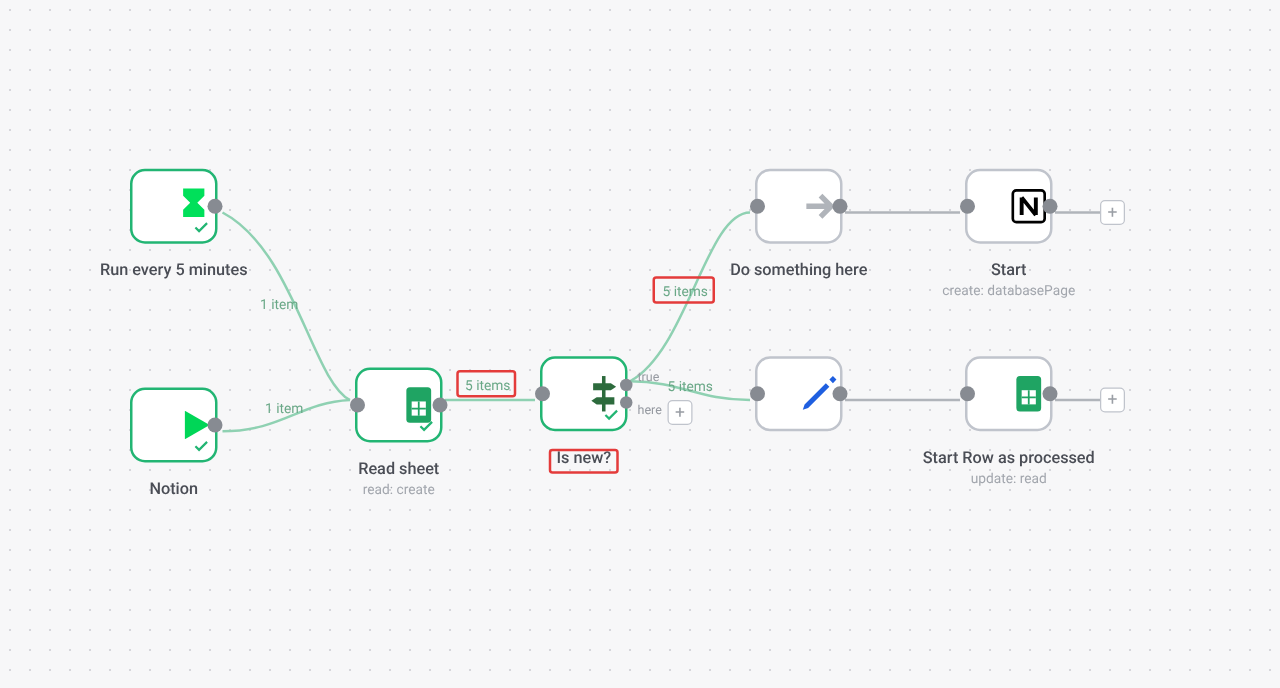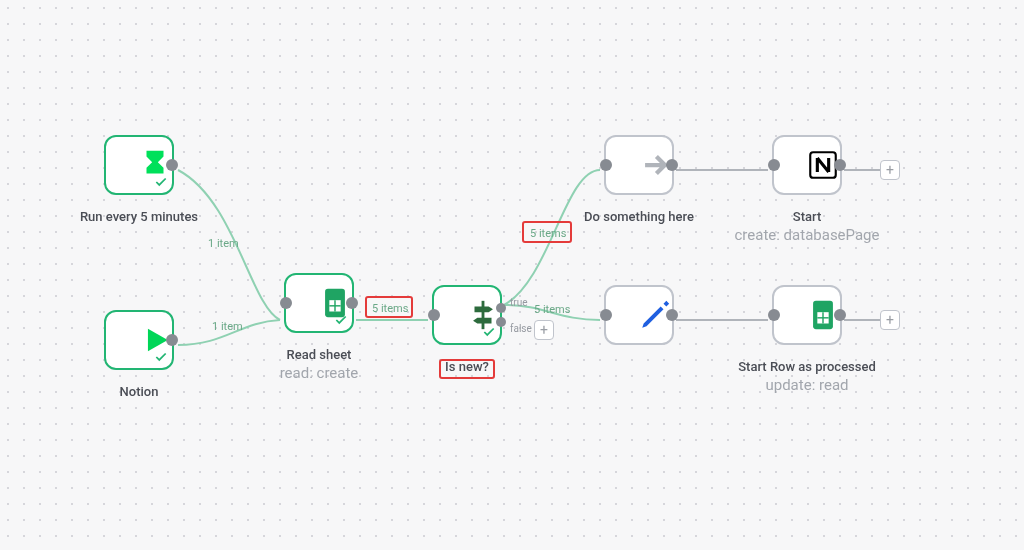--- a/index.html
+++ b/index.html
@@ -10,21 +10,21 @@
   .node.gray{border:2px solid #c0c4cc}
   .check{position:absolute;right:4px;bottom:4px;width:14px;height:14px}
   .port{position:absolute;width:12px;height:12px;border-radius:50%;background:#878b92;top:50%;margin-top:-6px}
   .port.out{right:-6px}
   .port.in{left:-6px}
   .port.small{width:10px;height:10px;margin-top:-5px}
   .port.t{top:38%}
   .port.b{top:62%}
   .node-labels{position:absolute;text-align:center;left:50%;transform:translateX(-50%);top:72px;width:200px}
   .node-title{font-size:13px;color:#4a4d55;font-weight:500}
-  .node-sub{font-size:15px;color:#a2a6ad;margin-top:2px}
+  .node-sub{font-size:11px;color:#a2a6ad;margin-top:2px}
   .edge-label{position:absolute;font-size:11px;color:#6aa887;white-space:nowrap}
   .port-label{position:absolute;font-size:10px;color:#969aa1}
   .hl{position:absolute;border:2px solid #e43b3a;border-radius:3px;box-sizing:border-box}
   .addbox{position:absolute;width:20px;height:20px;border:1px solid #c0c4cc;border-radius:4px;background:#fff;display:flex;align-items:center;justify-content:center;font-size:14px;color:#9a9ea5;box-sizing:border-box;line-height:1}
   .ic{width:34px;height:34px}
 </style>
 </head>
 <body>
 
 <div class="canvas">
@@ -69,21 +69,21 @@
       </svg>
   <span class="port out"></span>
   <svg class="check" viewBox="0 0 24 24">
         <path fill="none" stroke="#22b573" stroke-width="3" d="M4 12l5 5L20 6"></path>
       </svg>
   <div class="node-labels">
     <div class="node-title">Notion</div>
   </div>
 </div>
 
-<div class="node green" style="left:284px;top:273px">
+<div class="node green" style="left:284px;top:294px">
   <svg class="ic" viewBox="0 0 24 24">
         <rect x="5" y="2" width="14" height="20" rx="2" fill="#1fa463"></rect>
         <rect x="8" y="10" width="8" height="8" fill="#fff"></rect>
         <line x1="12" y1="10" x2="12" y2="18" stroke="#1fa463" stroke-width="1"></line>
         <line x1="8" y1="14" x2="16" y2="14" stroke="#1fa463" stroke-width="1"></line>
       </svg>
   <span class="port in"></span>
   <span class="port out"></span>
   <svg class="check" viewBox="0 0 24 24">
         <path fill="none" stroke="#22b573" stroke-width="3" d="M4 12l5 5L20 6"></path>
@@ -104,21 +104,21 @@
   <span class="port out small t"></span>
   <span class="port out small b"></span>
   <svg class="check" viewBox="0 0 24 24">
         <path fill="none" stroke="#22b573" stroke-width="3" d="M4 12l5 5L20 6"></path>
       </svg>
   <div class="node-labels">
     <div class="node-title">Is new?</div>
   </div>
 </div>
 <div class="port-label" style="left:510px;top:297px">true</div>
-<div class="port-label" style="left:510px;top:323px">false</div>
+<div class="port-label" style="left:510px;top:323px">here</div>
 <div class="addbox" style="left:534px;top:320px">+</div>
 
 <div class="node gray" style="left:604px;top:135px">
   <svg class="ic" viewBox="0 0 24 24">
         <path fill="none" stroke="#b0b4ba" stroke-width="3" d="M5 12h14M13 6l6 6-6 6"></path>
       </svg>
   <span class="port in"></span>
   <span class="port out"></span>
   <div class="node-labels">
     <div class="node-title">Do something here</div>

